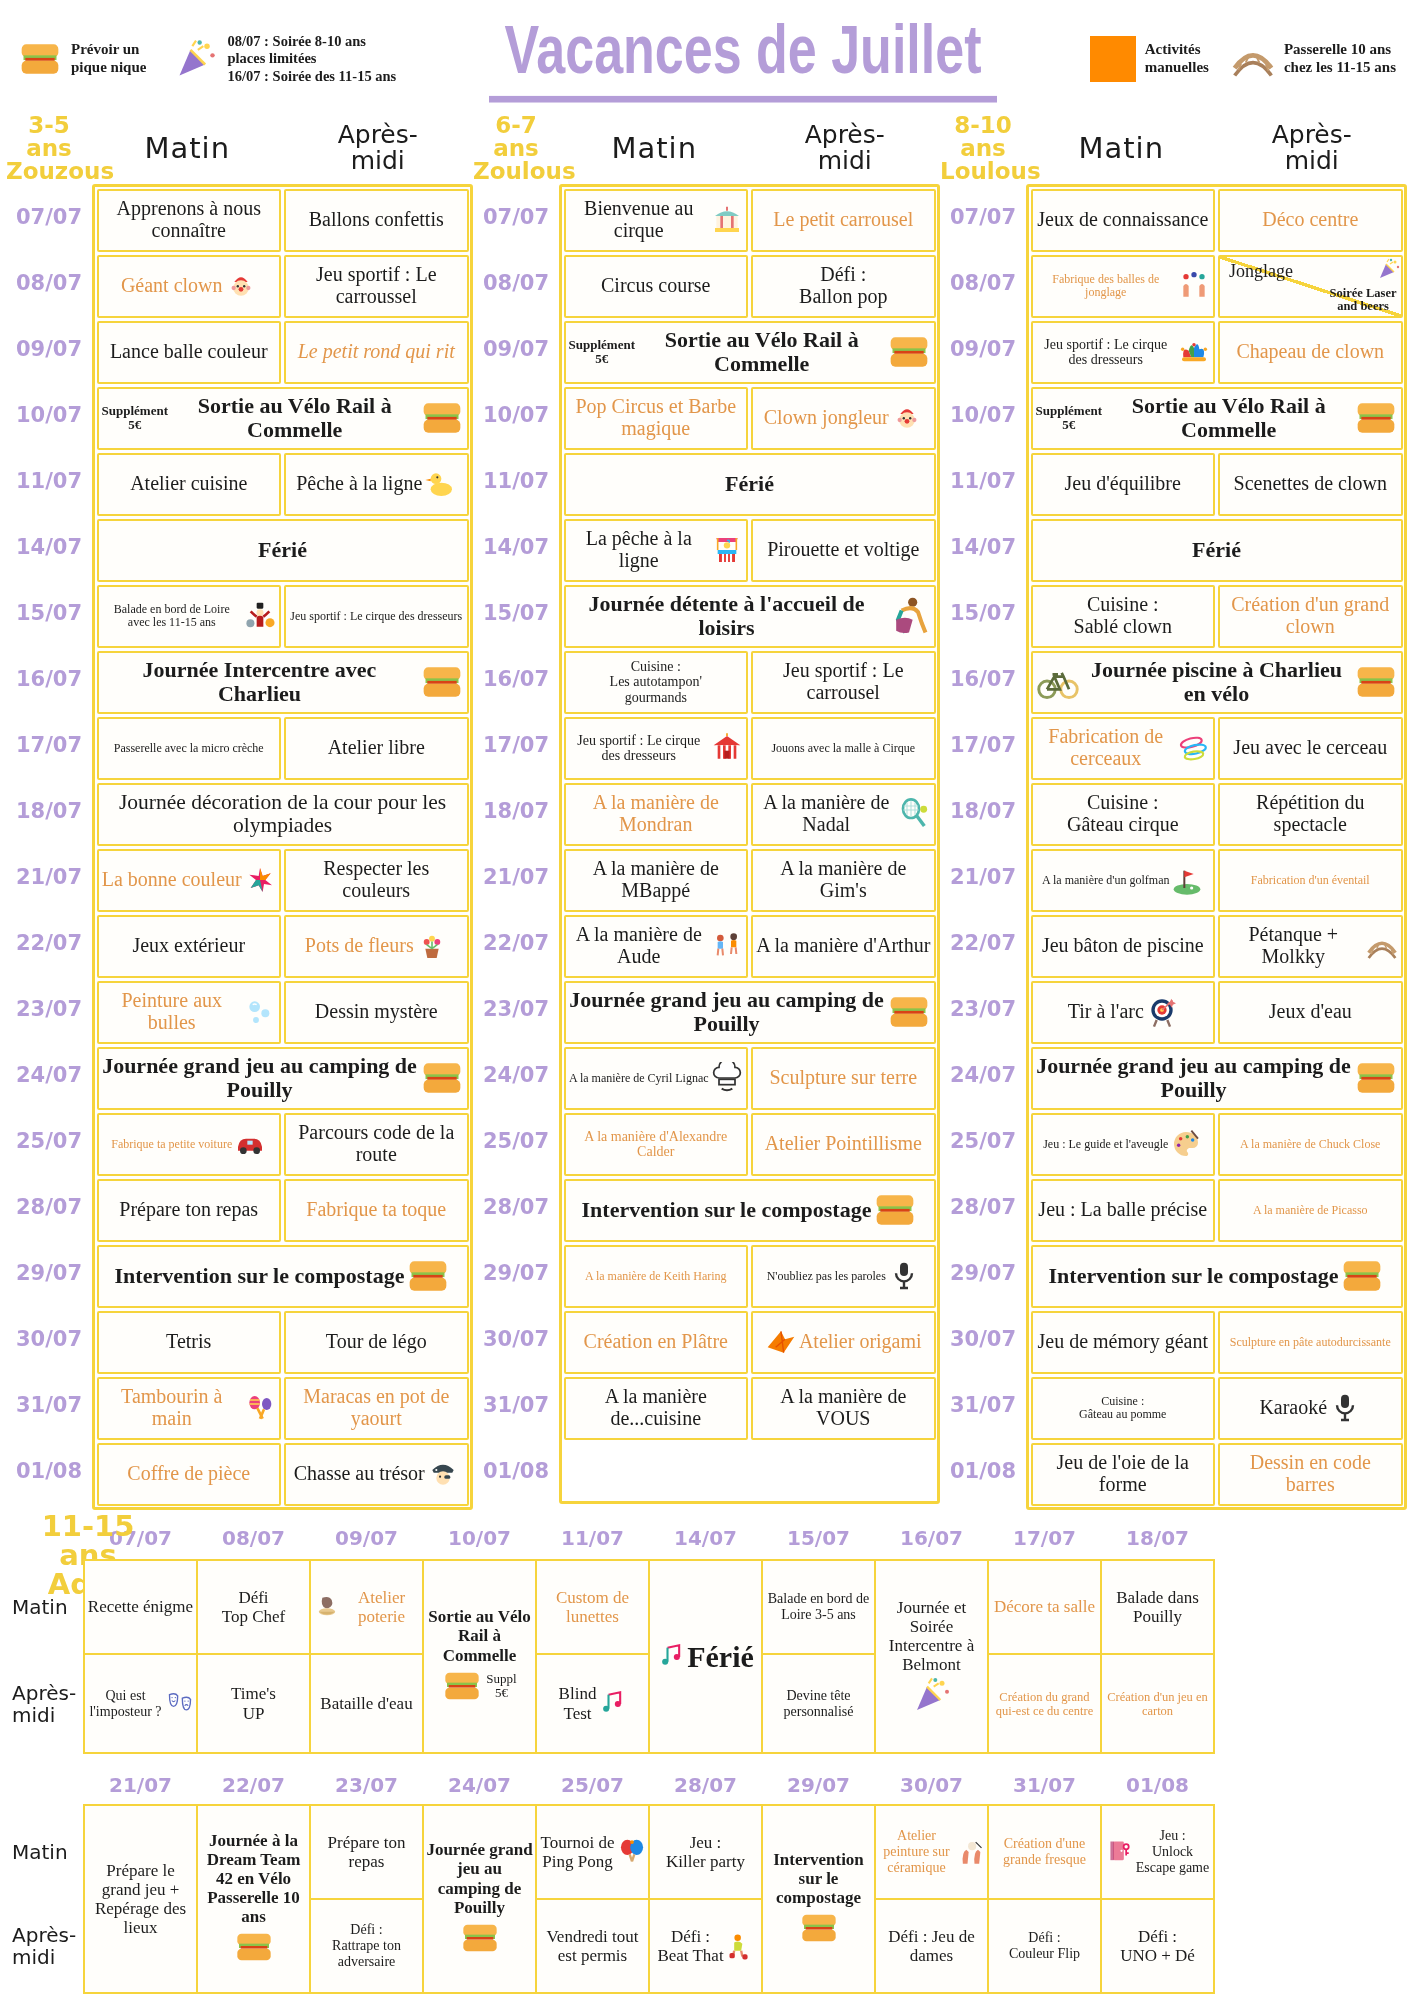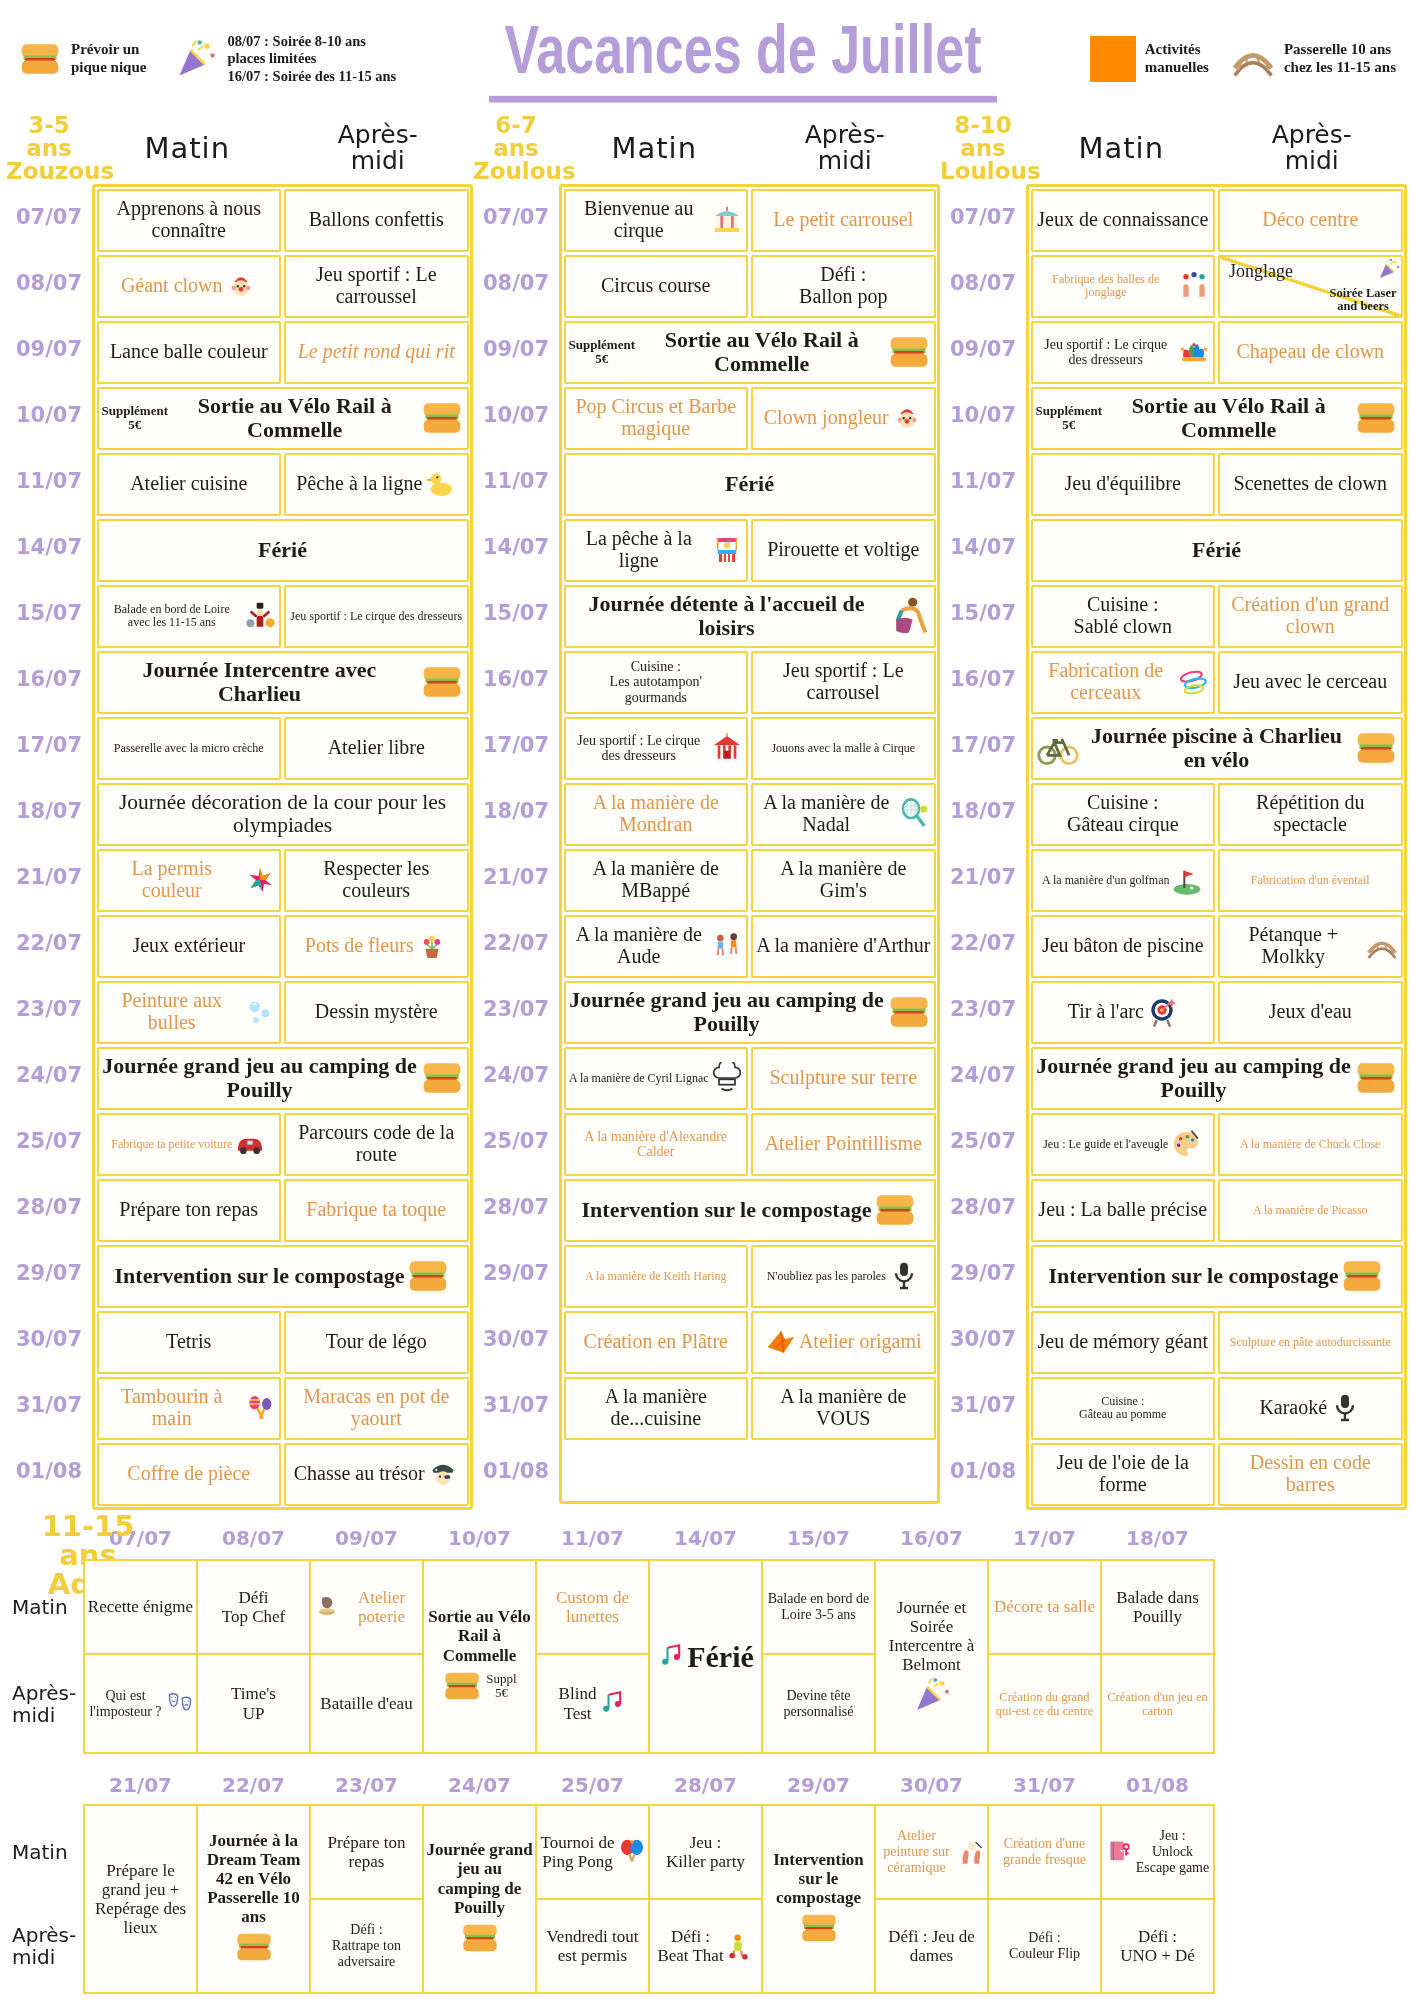--- a/index.html
+++ b/index.html
@@ -244,21 +244,21 @@
                 <span class="txt" style="white-space: pre-line;">Atelier libre</span>
               </div>
             </div>
             <div class="cell-row">
               <div class="cell merged">
                 <span class="txt" style="white-space: pre-line;">Journée décoration de la cour pour les olympiades</span>
               </div>
             </div>
             <div class="cell-row">
               <div class="cell orange">
-                <span class="txt" style="white-space: pre-line;">La permis couleur</span>
+                <span class="txt" style="white-space: pre-line;">La bonne couleur</span>
                 <span class="ic">
                   <svg viewBox="0 0 24 24">
                     <path d="M12 3 L14 9 L20 7 L16 12 L21 16 L15 15 L14 21 L11 16 L5 18 L9 12 L4 8 L11 9 Z" fill="#E91E63"></path>
                     <path d="M12 3 L14 9 L20 7 L16 12 L12 12 Z" fill="#FB8C00"></path>
                     <path d="M14 21 L11 16 L5 18 L9 12 L12 12 Z" fill="#26A69A"></path>
                   </svg>
                 </span>
               </div>
               <div class="cell">
                 <span class="txt" style="white-space: pre-line;">Respecter les couleurs</span>
@@ -799,52 +799,52 @@
             <div class="cell-row">
               <div class="cell">
                 <span class="txt" style="white-space: pre-line;">Cuisine :
 Sablé clown</span>
               </div>
               <div class="cell orange">
                 <span class="txt" style="white-space: pre-line;">Création d'un grand clown</span>
               </div>
             </div>
             <div class="cell-row">
-              <div class="cell orange">
-                <span class="txt" style="white-space: pre-line;">Fabrication de cerceaux</span>
-                <span class="ic">
-                  <svg viewBox="0 0 24 24">
-                    <ellipse cx="10" cy="8" rx="8" ry="3.2" fill="none" stroke="#EC407A" stroke-width="1.6" transform="rotate(-15 10 8)"></ellipse>
-                    <ellipse cx="13" cy="13" rx="8" ry="3.2" fill="none" stroke="#29B6F6" stroke-width="1.6" transform="rotate(-12 13 13)"></ellipse>
-                    <ellipse cx="12" cy="17.5" rx="7" ry="2.8" fill="none" stroke="#CDDC39" stroke-width="1.6" transform="rotate(-10 12 17.5)"></ellipse>
-                  </svg>
-                </span>
-              </div>
-              <div class="cell">
-                <span class="txt" style="white-space: pre-line;">Jeu avec le cerceau</span>
-              </div>
-            </div>
-            <div class="cell-row">
               <div class="cell merged bold">
                 <span class="ic lg">
                   <svg viewBox="0 0 24 24">
                     <circle cx="6" cy="16" r="4.5" fill="none" stroke="#8C9B58" stroke-width="1.6"></circle>
                     <circle cx="18" cy="16" r="4.5" fill="none" stroke="#E8C367" stroke-width="1.6"></circle>
                     <path d="M6 16 L10 9 L15 9 L18 16 M10 9 L13 16 L6 16 M14 7 L15 9 M9 7.8 H12" stroke="#5B6B3A" stroke-width="1.5" fill="none"></path>
                   </svg>
                 </span>
                 <span class="txt" style="white-space: pre-line;">Journée piscine à Charlieu en vélo</span>
                 <span class="ic lg">
                   <svg viewBox="0 0 24 24">
                     <rect x="2" y="4" width="20" height="7" rx="2.5" fill="#F7B54A"></rect>
                     <rect x="3" y="10" width="18" height="2.6" fill="#8BC34A"></rect>
                     <rect x="4" y="11.4" width="16" height="1.6" fill="#D84315"></rect>
                     <rect x="2" y="13" width="20" height="7" rx="2.5" fill="#F3A93C"></rect>
                   </svg>
                 </span>
+              </div>
+            </div>
+            <div class="cell-row">
+              <div class="cell orange">
+                <span class="txt" style="white-space: pre-line;">Fabrication de cerceaux</span>
+                <span class="ic">
+                  <svg viewBox="0 0 24 24">
+                    <ellipse cx="10" cy="8" rx="8" ry="3.2" fill="none" stroke="#EC407A" stroke-width="1.6" transform="rotate(-15 10 8)"></ellipse>
+                    <ellipse cx="13" cy="13" rx="8" ry="3.2" fill="none" stroke="#29B6F6" stroke-width="1.6" transform="rotate(-12 13 13)"></ellipse>
+                    <ellipse cx="12" cy="17.5" rx="7" ry="2.8" fill="none" stroke="#CDDC39" stroke-width="1.6" transform="rotate(-10 12 17.5)"></ellipse>
+                  </svg>
+                </span>
+              </div>
+              <div class="cell">
+                <span class="txt" style="white-space: pre-line;">Jeu avec le cerceau</span>
               </div>
             </div>
             <div class="cell-row">
               <div class="cell">
                 <span class="txt" style="white-space: pre-line;">Cuisine :
 Gâteau cirque</span>
               </div>
               <div class="cell">
                 <span class="txt" style="white-space: pre-line;">Répétition du spectacle</span>
               </div>

